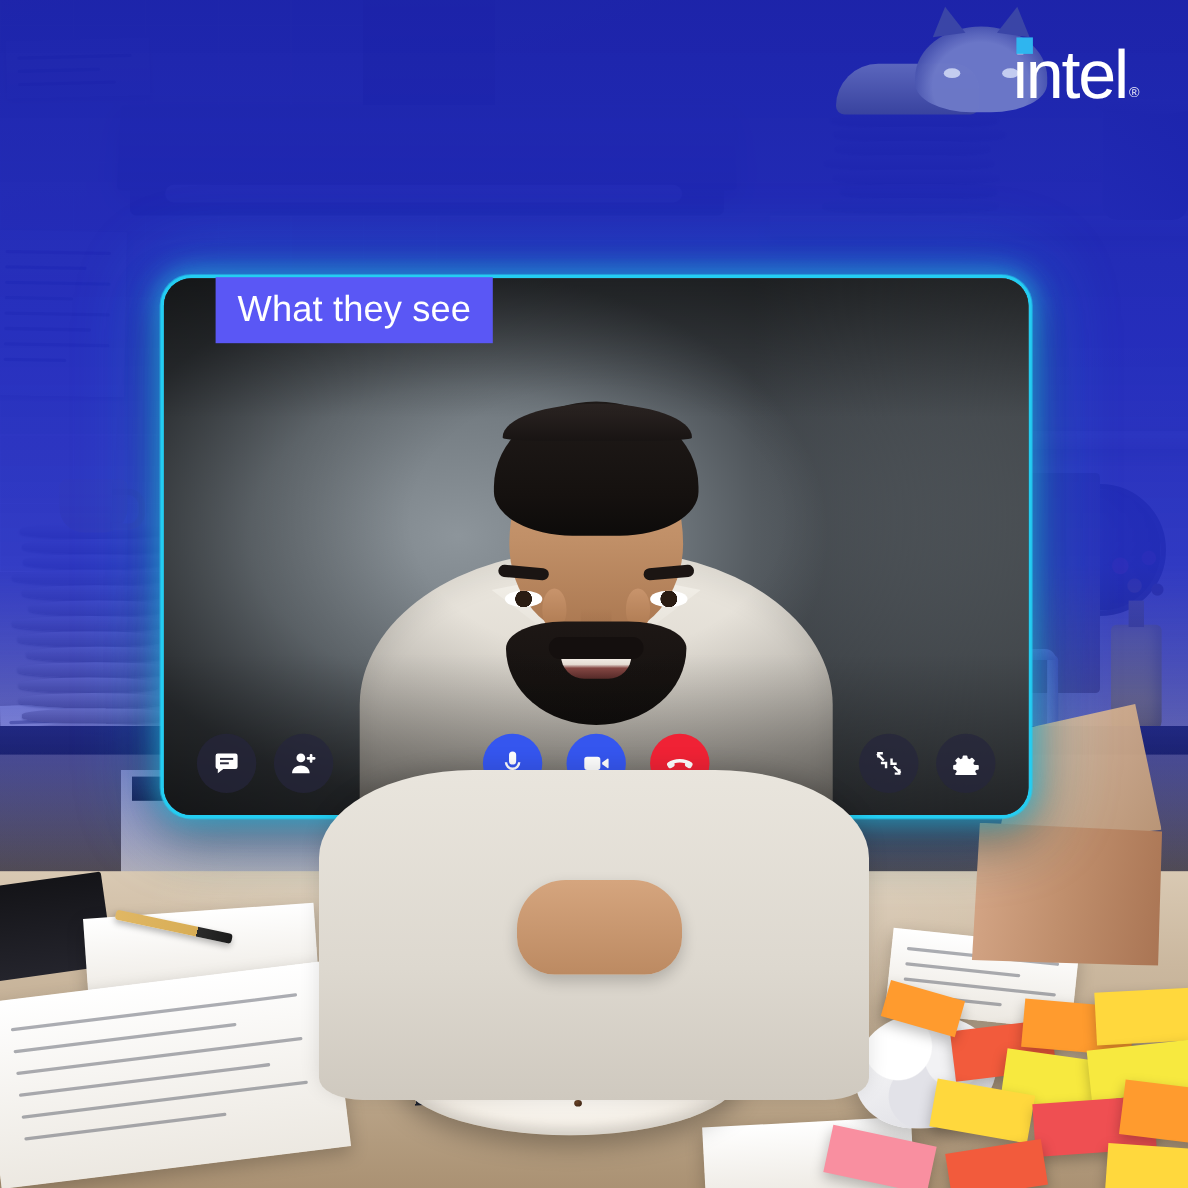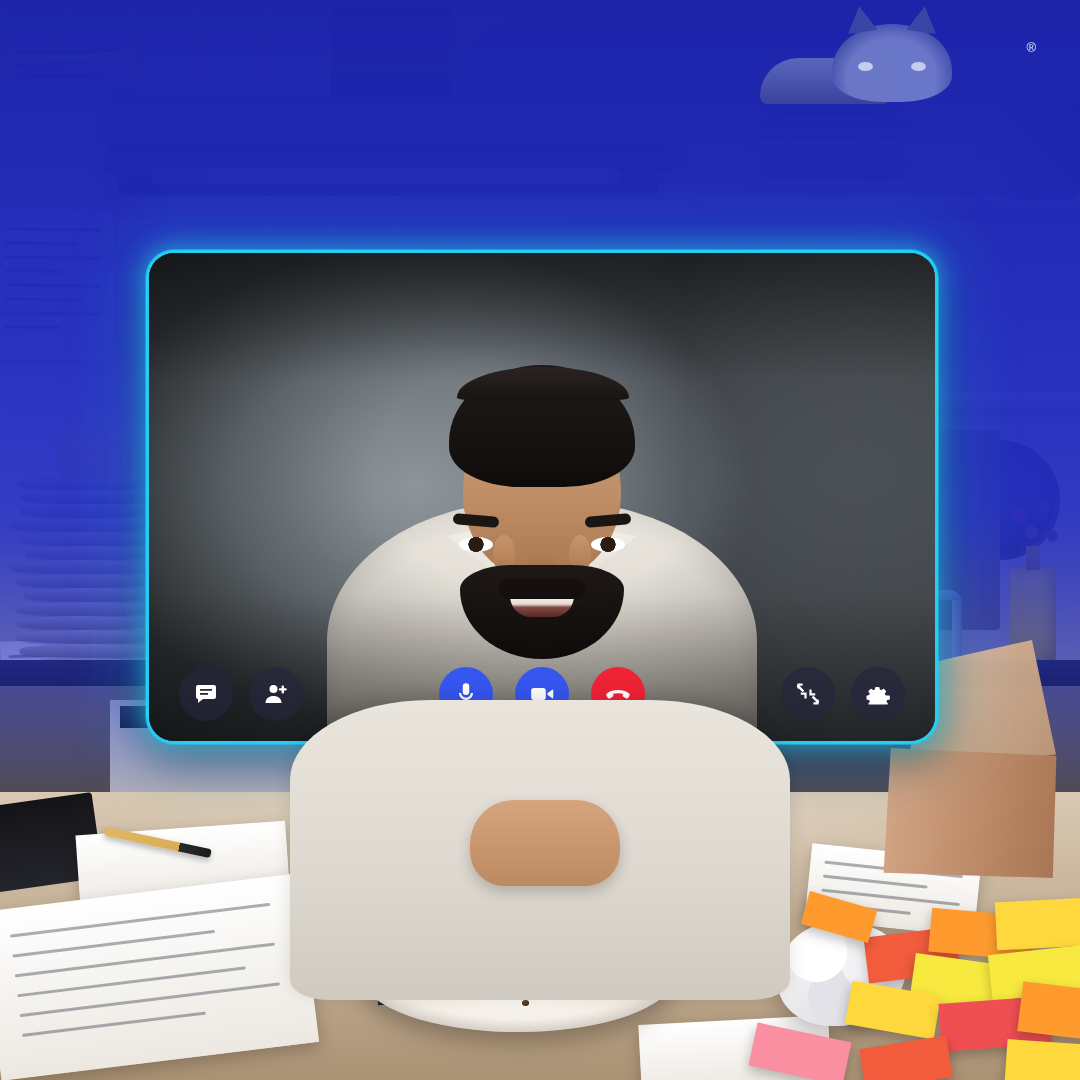--- a/index.html
+++ b/index.html
@@ -648,20 +648,24 @@
         <div class="sticky" style="left: 940px; top: 1000px; width: 110px; height: 48px; background: rgb(239, 79, 82); transform: rotate(-4deg);"></div>
         <div class="sticky" style="left: 1020px; top: 986px; width: 80px; height: 50px; background: rgb(255, 155, 46); transform: rotate(7deg);"></div>
         <div class="sticky" style="left: 752px; top: 1032px; width: 96px; height: 44px; background: rgb(249, 143, 160); transform: rotate(12deg);"></div>
         <div class="sticky" style="left: 862px; top: 1042px; width: 88px; height: 42px; background: rgb(242, 91, 60); transform: rotate(-9deg);"></div>
         <div class="sticky" style="left: 1006px; top: 1042px; width: 86px; height: 44px; background: rgb(255, 216, 61); transform: rotate(4deg);"></div>
         <div class="sticky" style="left: 804px; top: 900px; width: 70px; height: 34px; background: rgb(255, 155, 46); transform: rotate(16deg);"></div>
       </div>
   </div>
 
   <div class="intel-logo">
+    <div class="intel-word">
+      <span class="intel-dot"></span>
+      <span>intel</span>
+    </div>
     <div class="intel-r">®</div>
   </div>
 
   <div class="call-window">
     <div class="call-bg"></div>
     <div class="call-bg-right"></div>
 
     <div class="person">
       <div class="shoulders">
         <div class="collar-l"></div>
@@ -740,14 +744,15 @@
             <path d="M12 8.1a3.9 3.9 0 1 0 0 7.8 3.9 3.9 0 0 0 0-7.8zm9.3 5.4l-1.9-.3a7.6 7.6 0 0 0-.6-1.6l1.2-1.5a.9.9 0 0 0-.1-1.2l-1.8-1.8a.9.9 0 0 0-1.2-.1l-1.5 1.2a7.6 7.6 0 0 0-1.6-.6l-.3-1.9a.9.9 0 0 0-.9-.8h-2.6a.9.9 0 0 0-.9.8l-.3 1.9c-.6.2-1.1.4-1.6.6L5.7 6.9a.9.9 0 0 0-1.2.1L2.7 8.8a.9.9 0 0 0-.1 1.2l1.2 1.5c-.3.5-.5 1-.6 1.6l-1.9.3a.9.9 0 0 0-.8.9v2.6c0 .4.3.8.8.9l1.9.3c.2.6.4 1.1.6 1.6l-1.2 1.5a.9.9 0 0 0 .1 1.2l.2.2h18.5l.2-.2a.9.9 0 0 0 .1-1.2l-1.2-1.5c.3-.5.5-1 .6-1.6l1.9-.3a.9.9 0 0 0 .8-.9v-2.6a.9.9 0 0 0-.8-.9z"></path>
           </svg>
         </button>
       </div>
     </div>
   </div>
 
   <div class="real-arms"></div>
   <div class="hands"></div>
 
+  <div class="chip chip-see">What they see</div>
 
 </div>
 
 </body></html>

